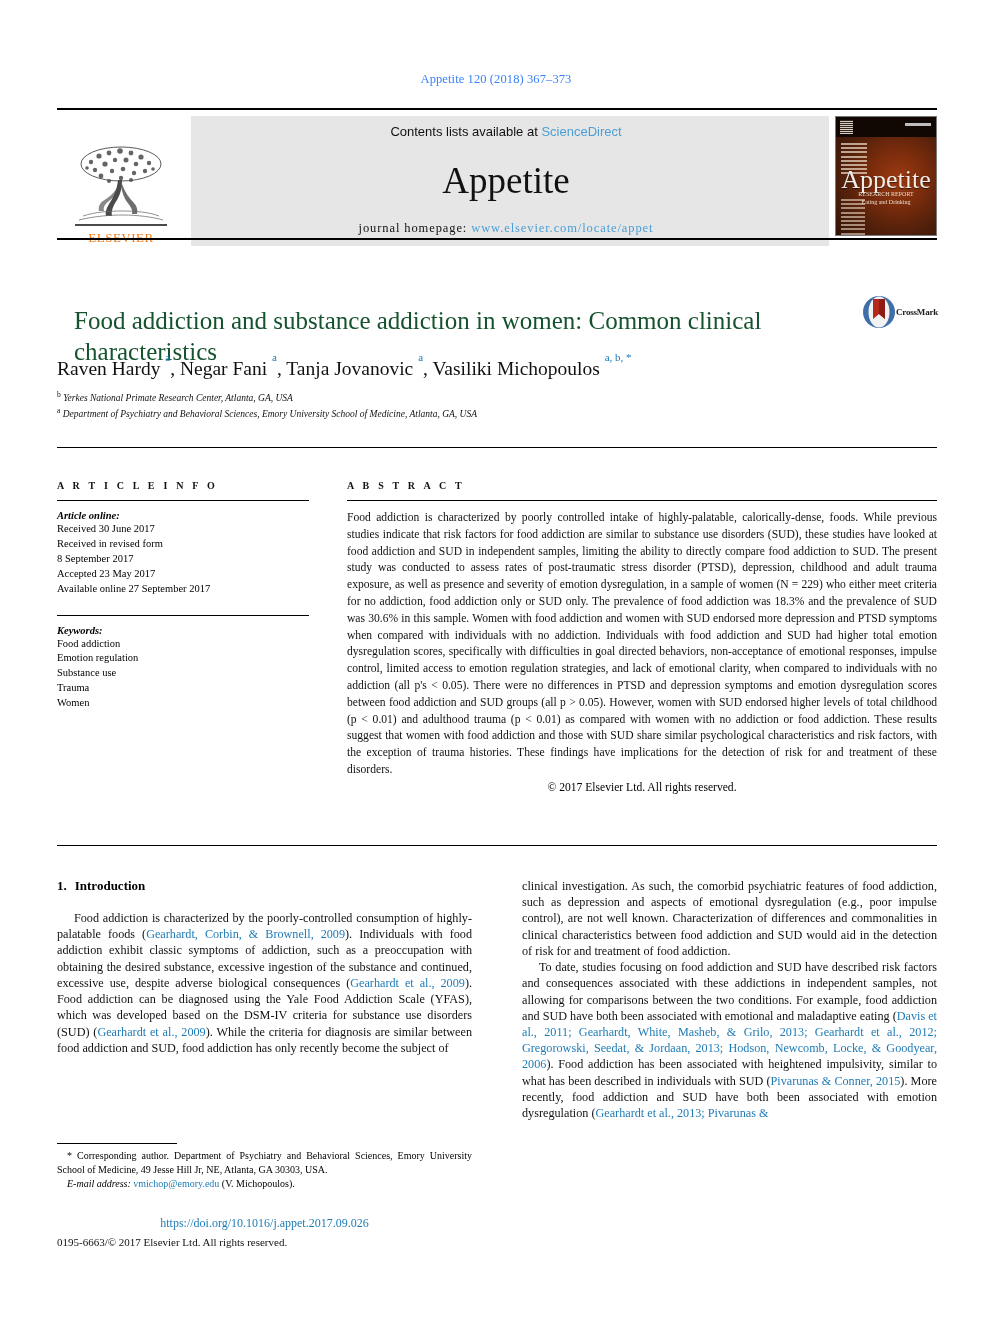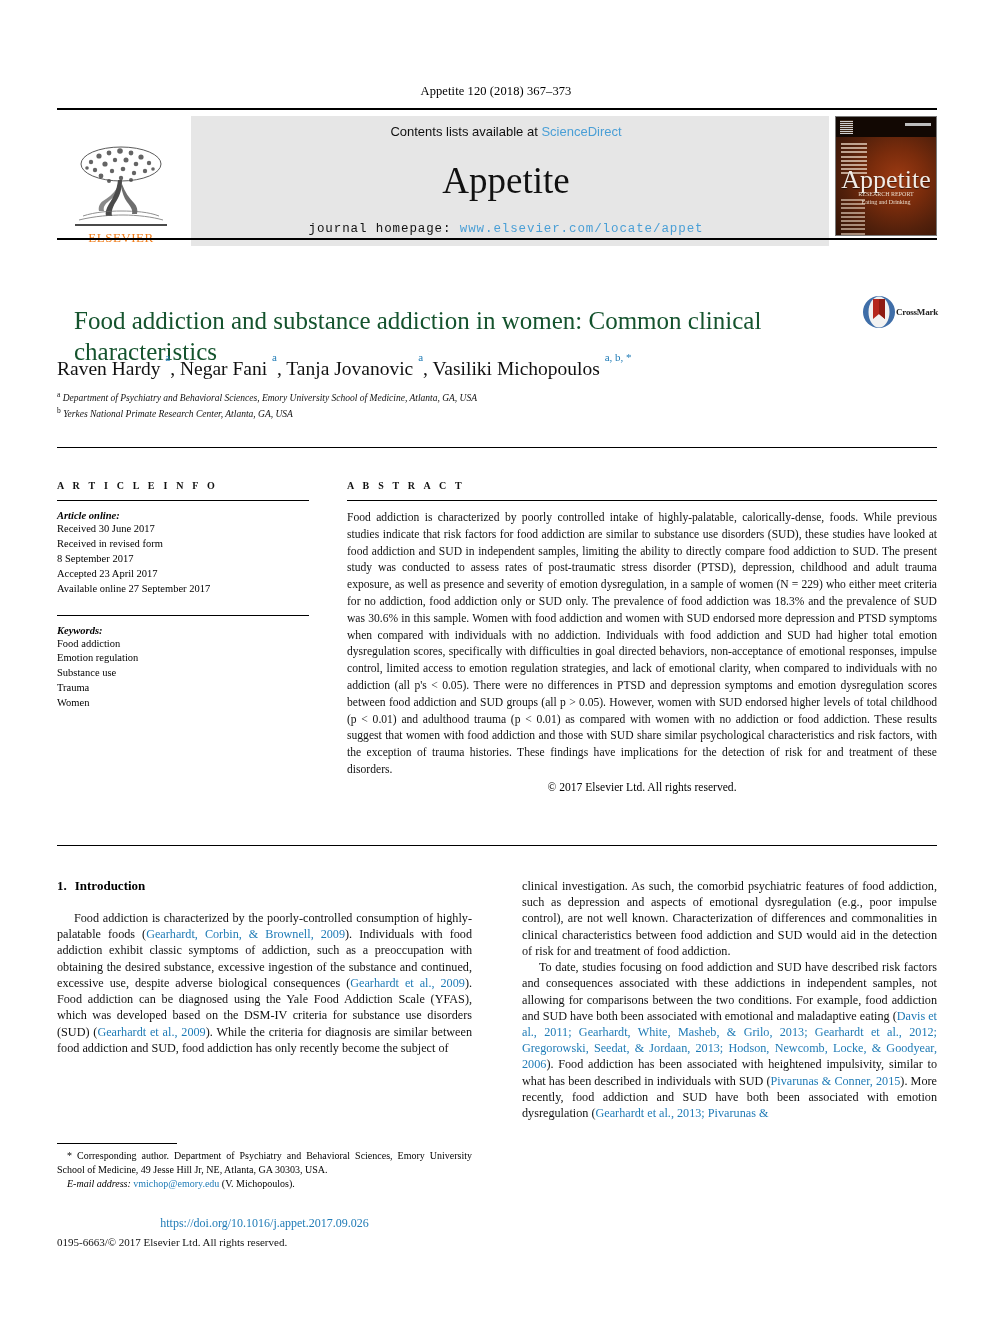--- a/index.html
+++ b/index.html
@@ -18,26 +18,26 @@
   .page {
     position: relative;
     width: 992px;
     height: 1323px;
     padding: 0;
   }
 
   
   .running-head {
     position: absolute;
-    top: 84px;
+    top: 72px;
     left: 0;
     width: 992px;
     text-align: center;
     font-size: 12.5px;
-    color: #000000;
+    color: #3b82f6;
     letter-spacing: .1px;
   }
 
   
   .masthead {
     position: absolute;
     top: 108px;
     left: 57px;
     width: 880px;
     border-top: 2.5px solid #000;
@@ -81,21 +81,21 @@
     color: #111;
   }
   .sd-link { color: #4a9fd6; }
   .journal-name {
     font-family: "Liberation Serif", serif;
     font-size: 37px;
     line-height: 1;
     color: #111;
   }
   .homepage-line {
-    font-family: Liberation Mono, monospace;
+    font-family: Liberation Serif, serif;
     font-size: 12.5px;
     letter-spacing: .9px;
     color: #111;
     text-align: center;
   }
   .homepage-url { color: #4a9fd6; letter-spacing: .9px; }
   .cover-thumb {
     width: 100px;
     flex: 0 0 100px;
     height: 118px;
@@ -444,34 +444,34 @@
       <ellipse cx="17" cy="17" rx="10.5" ry="15.5" fill="#f2f2f2"></ellipse>
       <path d="M11 4 h12 v20 l-6 -5 l-6 5 Z" fill="#b5281e"></path>
       <path d="M17 4 h6 v20 l-6 -5 Z" fill="#8e1c14"></path>
     </svg>
     <span class="crossmark-word">CrossMark</span>
   </div>
 
   <div class="authors">Raven Hardy <sup>a</sup>, Negar Fani <sup>a</sup>, Tanja Jovanovic <sup>a</sup>, Vasiliki Michopoulos <sup>a, b, *</sup></div>
 
   <div class="affiliations">
+    <div><sup>b</sup> <span>Yerkes National Primate Research Center, Atlanta, GA, USA</span></div>
     <div><sup>a</sup> <span>Department of Psychiatry and Behavioral Sciences, Emory University School of Medicine, Atlanta, GA, USA</span></div>
-    <div><sup>b</sup> <span>Yerkes National Primate Research Center, Atlanta, GA, USA</span></div>
   </div>
 
   <div class="info-rule-top"></div>
 
   <div class="col-info">
     <div class="sect-label">A R T I C L E   I N F O</div>
     <div class="hr-thick"></div>
     <div class="info-head">Article online:</div>
     <div class="info-line">Received 30 June 2017</div>
     <div class="info-line">Received in revised form</div>
     <div class="info-line">8 September 2017</div>
-    <div class="info-line">Accepted 23 April 2017</div>
+    <div class="info-line">Accepted 23 May 2017</div>
     <div class="info-line">Available online 27 September 2017</div>
 
     <div class="kw-block">
       <div class="hr-thick"></div>
       <div class="info-head">Keywords:</div>
       <div class="info-line">Food addiction</div>
       <div class="info-line">Emotion regulation</div>
       <div class="info-line">Substance use</div>
       <div class="info-line">Trauma</div>
       <div class="info-line">Women</div>

